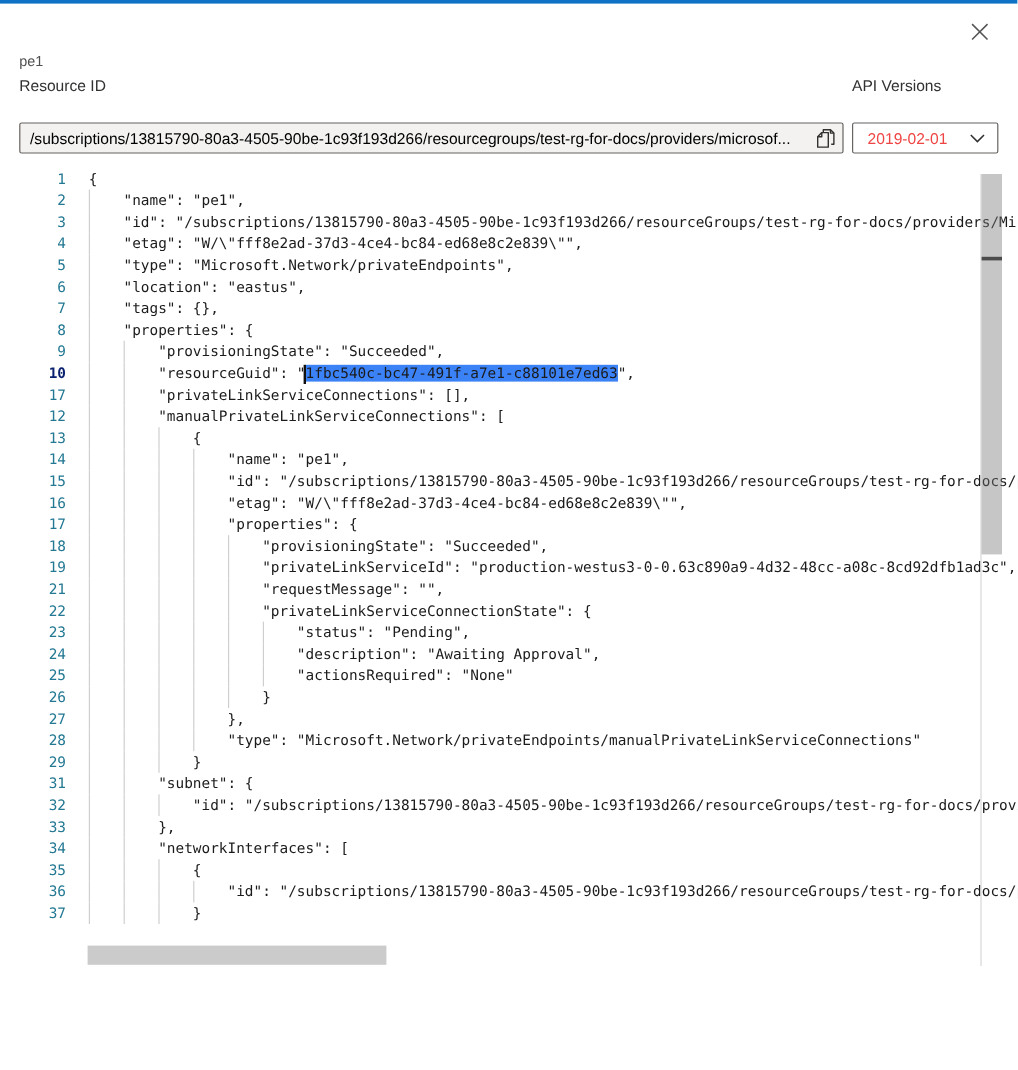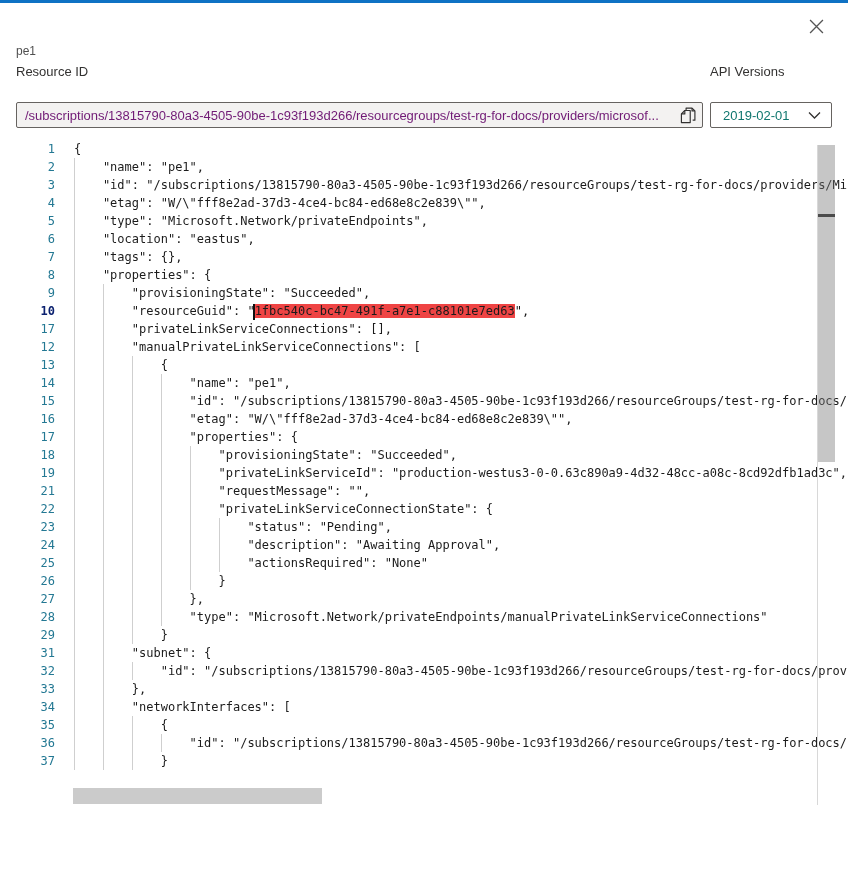--- a/index.html
+++ b/index.html
@@ -9,34 +9,34 @@
   
   .title{position:absolute;left:16px;top:10px;font-size:24px;font-weight:700;color:#262626;letter-spacing:-.2px;}
   .subtitle{position:absolute;left:16px;top:44px;font-size:12px;color:#4f4f4f;}
   .close-btn{position:absolute;right:22px;top:16px;width:20px;height:20px;background:none;border:none;padding:0;cursor:pointer;display:flex;align-items:center;justify-content:center;}
   
   .lbl{position:absolute;top:64px;font-size:13px;color:#323130;}
   .lbl-id{left:16px;}
   .lbl-api{left:710px;}
   .textbox{position:absolute;left:16px;top:102px;width:687px;height:26px;border:1px solid #666360;border-radius:2px;
     background:#f3f2f1;box-sizing:border-box;display:flex;align-items:center;}
-  .textbox .val{flex:1;padding:0 4px 0 8px;font-size:13px;color:#701a75;white-space:nowrap;overflow:hidden;text-overflow:ellipsis;}
+  .textbox .val{flex:1;padding:0 4px 0 8px;font-size:13px;color:#000000;white-space:nowrap;overflow:hidden;text-overflow:ellipsis;}
   .copy-btn{flex:none;width:28px;height:100%;background:none;border:none;padding:0;display:flex;align-items:center;justify-content:center;cursor:pointer;}
   .dropdown{position:absolute;left:710px;top:102px;width:122px;height:26px;border:1px solid #666360;border-radius:2px;
     background:#fff;box-sizing:border-box;display:flex;align-items:center;cursor:pointer;}
-  .dropdown .val{flex:1;padding-left:12px;font-size:13px;color:#0f766e;}
+  .dropdown .val{flex:1;padding-left:12px;font-size:13px;color:#ef4444;}
   .dropdown .chev{flex:none;padding-right:10px;display:flex;align-items:center;}
   
   .editor{position:absolute;left:0;top:140px;width:848px;height:672px;overflow:hidden;background:#fff;}
   .cl{position:relative;height:18px;display:flex;}
   .ln{flex:none;width:55px;text-align:right;font-family:"DejaVu Sans Mono",monospace;font-size:12px;line-height:18px;color:#237893;user-select:none;}
   .ln.act{color:#0b216f;font-weight:bold;}
   .code{flex:1;overflow:hidden;padding-left:19px;font-family:"DejaVu Sans Mono",monospace;font-size:12px;line-height:18px;color:#1b1b1b;white-space:pre;}
   .guide{position:absolute;top:0;bottom:0;width:1px;background:#cfcfcf;}
-  .sel{background:#ef4444;position:relative;}
+  .sel{background:#3b82f6;position:relative;}
   .sel::before{content:"";position:absolute;left:-1.5px;top:0;height:16px;width:1.5px;background:#101010;}
   
   .vtrack{position:absolute;left:817px;top:5px;width:1px;height:660px;background:#d8d8d8;}
   .vthumb{position:absolute;left:818px;top:5px;width:17px;height:317px;background:rgba(118,118,118,.42);}
   .vmarker{position:absolute;left:0;top:69px;width:100%;height:2.5px;background:#4b4b4b;}
   .hthumb{position:absolute;left:73px;top:648px;width:249px;height:16px;background:rgba(118,118,118,.38);}
 </style>
 </head>
 <body>
 

